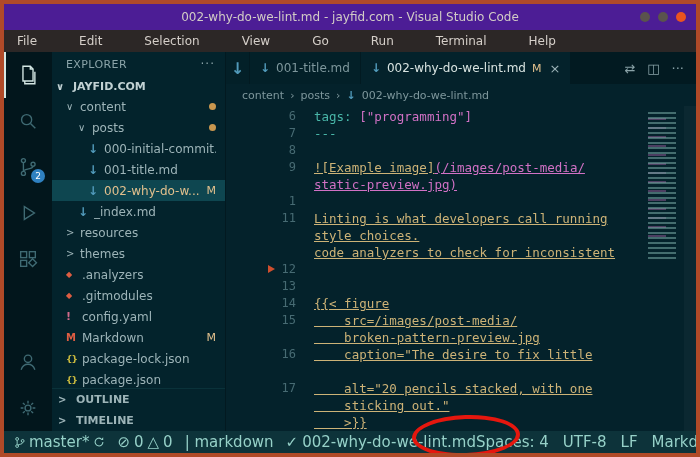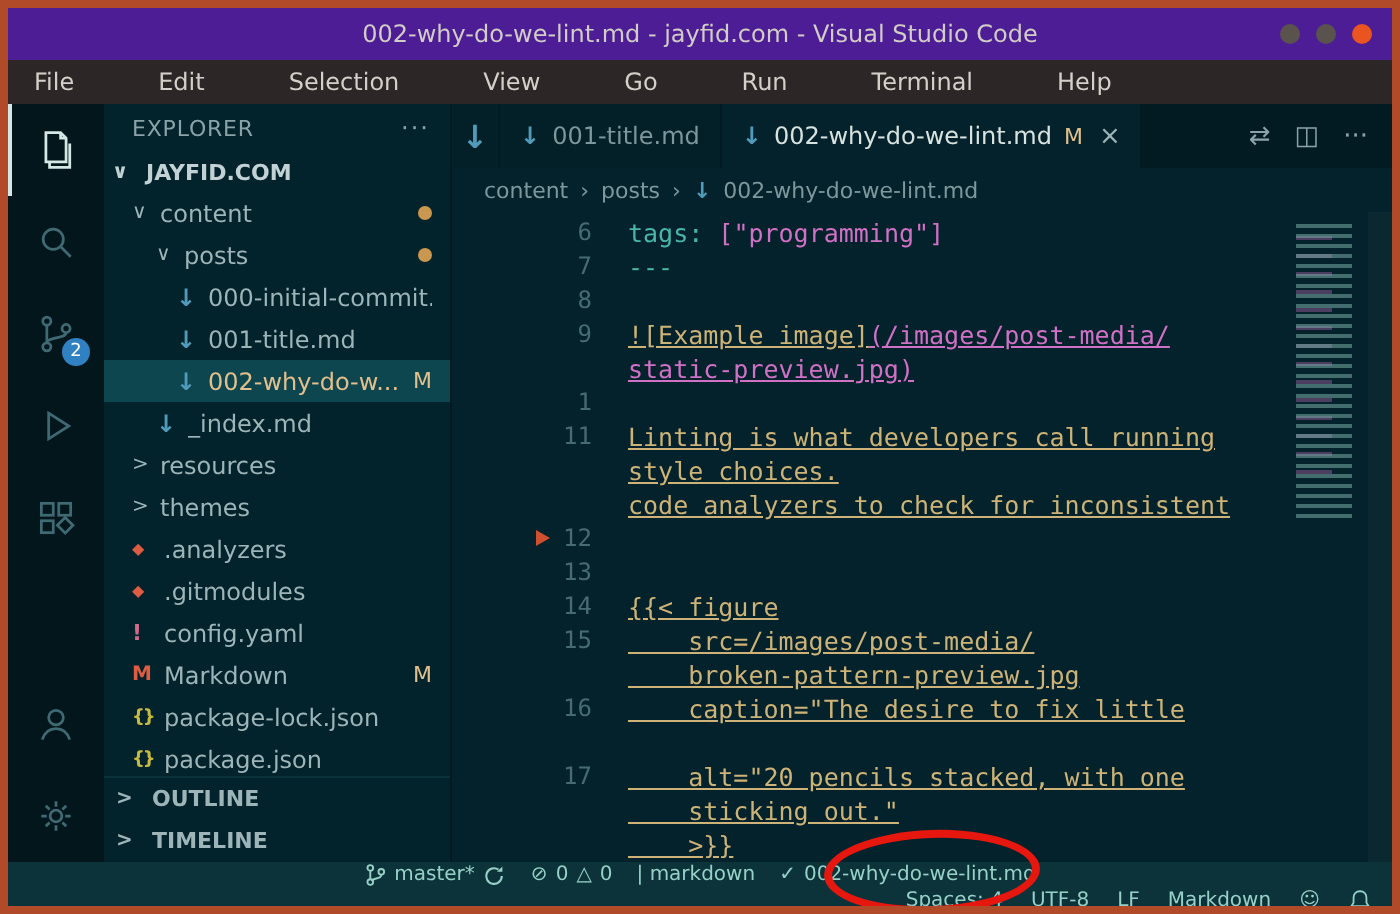--- a/index.html
+++ b/index.html
@@ -76,21 +76,21 @@
     border-top:4.5px solid transparent; border-bottom:4.5px solid transparent; border-left:7px solid #cf4f2e; }
   .minimap { width:38px; flex-shrink:0; margin-top:4px;
     background-image:
       repeating-linear-gradient(to bottom, rgba(120,170,165,.55) 0 2px, rgba(0,0,0,0) 2px 5px),
       repeating-linear-gradient(to bottom, rgba(209,113,197,.35) 0 2px, rgba(0,0,0,0) 2px 9px);
     background-size:28px 150px, 18px 120px;
     background-repeat:no-repeat;
     background-position:2px 2px, 2px 8px; }
   .vscroll { width:12px; flex-shrink:0; background:rgba(255,255,255,.03); }
   
-  .statusbar { position:absolute; left:0; right:0; bottom:0; height:22px; background:#0d333a; display:flex; align-items:center; padding:0 10px; font-size:10px; color:#96d1c8;flex-direction:column; }
+  .statusbar { position:absolute; left:0; right:0; bottom:0; height:22px; background:#0d333a; display:flex; align-items:center; padding:0 10px; font-size:15px; color:#96d1c8; }
   .sb-left { display:flex; align-items:center; gap:12px; }
   .sb-right { margin-left:auto; display:flex; align-items:center; gap:14px; }
   .sbi { display:flex; align-items:center; gap:4px; white-space:nowrap; }
   .sbi svg { display:block; stroke:currentColor; }
   
   .annotation { position:absolute; left:408px; top:411px; width:108px; height:42px;
     border:4px solid #e5170e; border-radius:50%; transform:rotate(-2deg); z-index:40; pointer-events:none; }
 </style>
 </head>
 <body>

